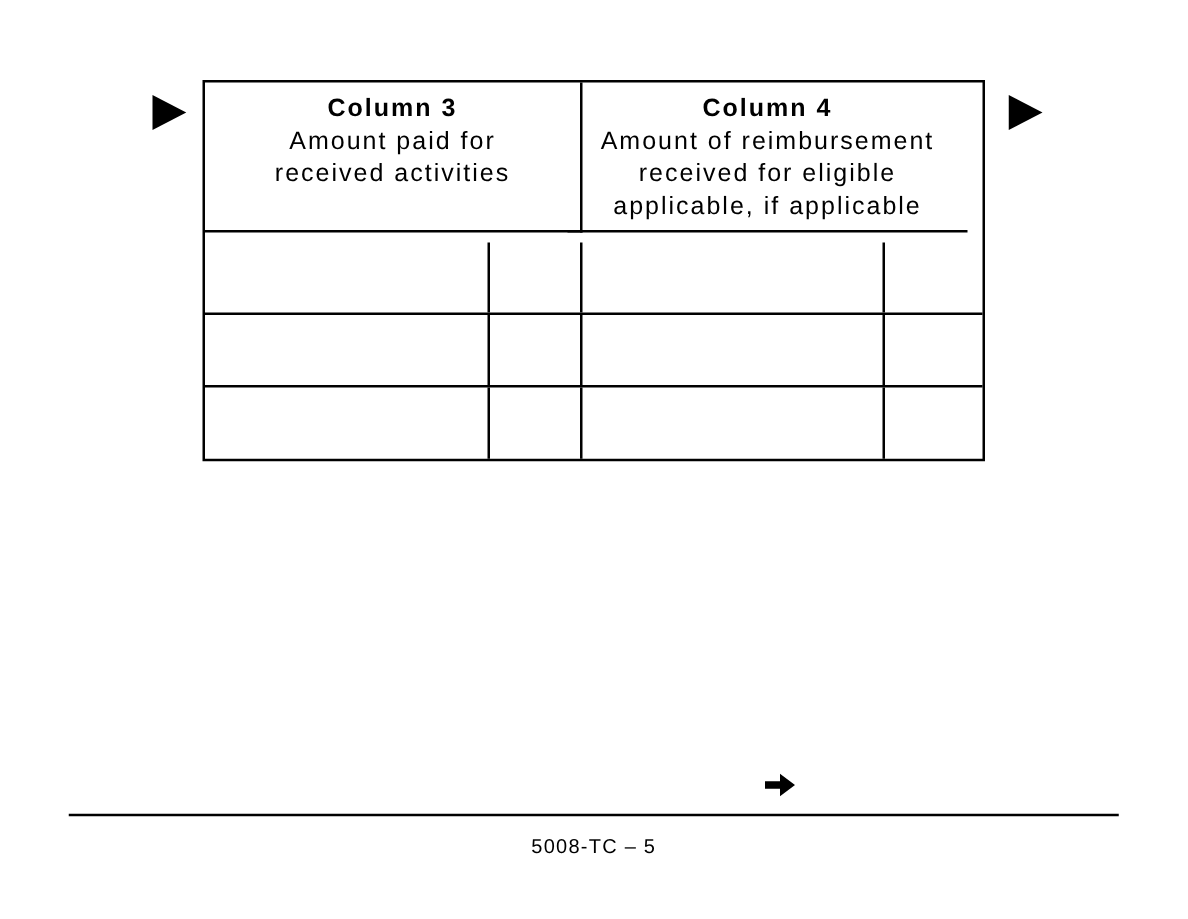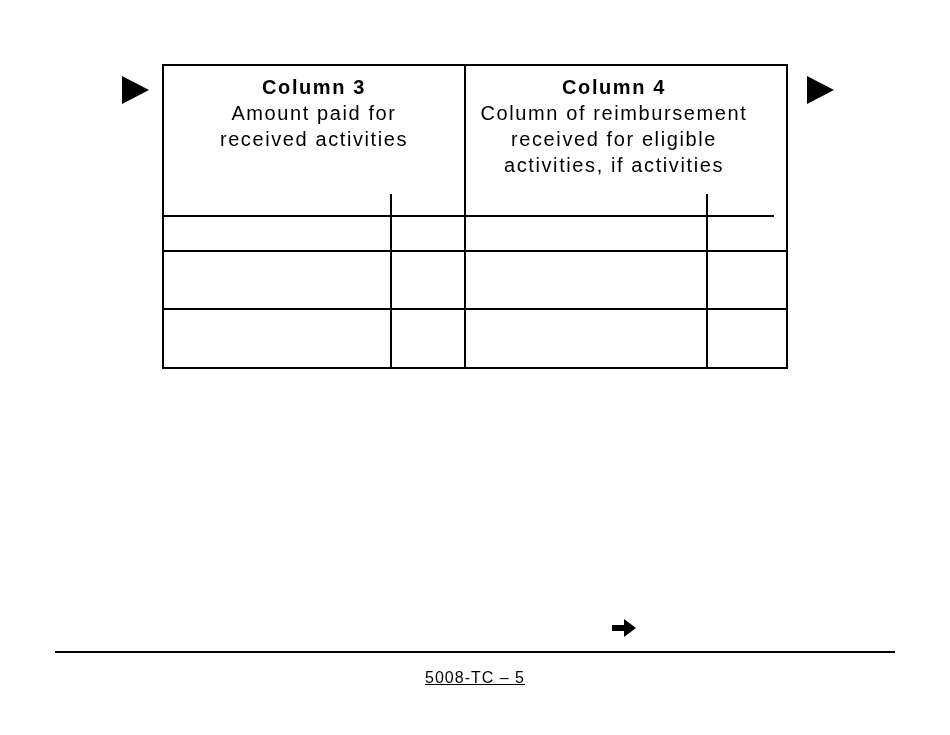--- a/index.html
+++ b/index.html
@@ -13,21 +13,21 @@
       border-left: 27px solid #000;
     }
     #arrow-left { left: 122px; top: 76px; }
     #arrow-right { left: 807px; top: 76px; }
 
     .form-table {
       position: absolute; left: 162px; top: 64px; width: 626px; height: 305px;
       border: 2px solid #000; box-sizing: border-box;
     }
     .hdr {
-      position: absolute; top: 0; height: 151px; box-sizing: border-box;
+      position: absolute; top: 0; height: 120px; box-sizing: border-box;
       border-bottom: 2px solid #000; text-align: center;
       font-size: 20px; letter-spacing: 1.6px; line-height: 26px; padding-top: 8px;
     }
     .hdr .title { font-weight: bold; display: block; }
     .hdr .desc { display: block; }
     #hdr3 { left: 0; width: 302px; border-right: 2px solid #000; }
     #hdr4 { left: 290px; width: 320px; }
 
     .row { position: absolute; left: 0; width: 622px; height: 58px; box-sizing: border-box; }
     .row.r0 { top: 128px; border-bottom: 2px solid #000; }
@@ -39,39 +39,39 @@
     .c-dollars4 { left: 302px; width: 242px; border-right: 2px solid #000; }
     .c-cents4 { left: 544px; width: 78px; }
 
     #continue {
       position: absolute; left: 606px; top: 617px; font-size: 20px; letter-spacing: 1.6px;
       display: flex; align-items: center;
     }
     #continue-arrow { margin-left: 4px; width: 28px; height: 22px; }
 
     #rule { position: absolute; left: 55px; top: 651px; width: 840px; height: 2px; background: #000; }
-    #page-number { position: absolute; left: 0; width: 950px; top: 669px; text-align: center; font-size: 16px; letter-spacing: 1px; text-decoration: underline; }
+    #page-number { position: absolute; left: 0; width: 950px; top: 669px; text-align: center; font-size: 16px; letter-spacing: 1px; }
   </style>
 </head>
 <body>
 
 <div id="arrow-left" class="arrow-marker"></div>
 <div id="arrow-right" class="arrow-marker"></div>
 
 <div class="form-table">
   <div id="hdr3" class="hdr">
     <span class="title">Column 3</span>
     <span class="desc">Amount paid for</span>
     <span class="desc">received activities</span>
   </div>
   <div id="hdr4" class="hdr">
     <span class="title">Column 4</span>
-    <span class="desc">Column of reimbursement</span>
+    <span class="desc">Amount of reimbursement</span>
     <span class="desc">received for eligible</span>
-    <span class="desc">activities, if activities</span>
+    <span class="desc">applicable, if applicable</span>
   </div>
 
   <div class="row r0">
     <div class="cell c-dollars3"></div>
     <div class="cell c-cents3"></div>
     <div class="cell c-dollars4"></div>
     <div class="cell c-cents4"></div>
   </div>
   <div class="row r1">
     <div class="cell c-dollars3"></div>

